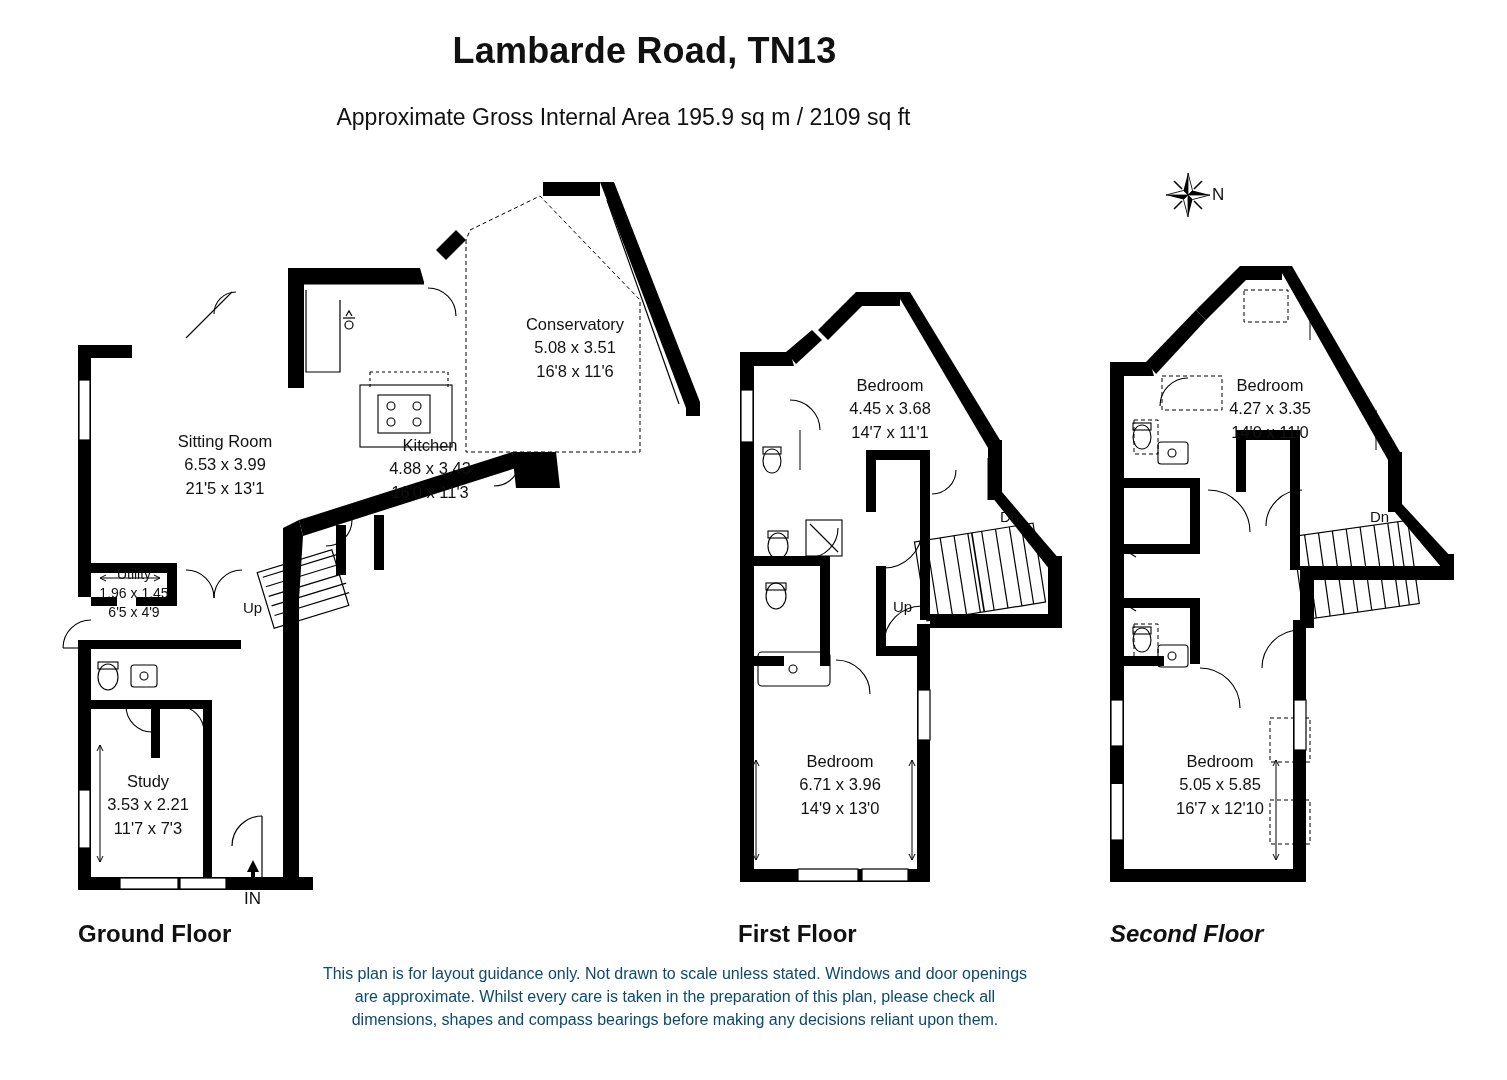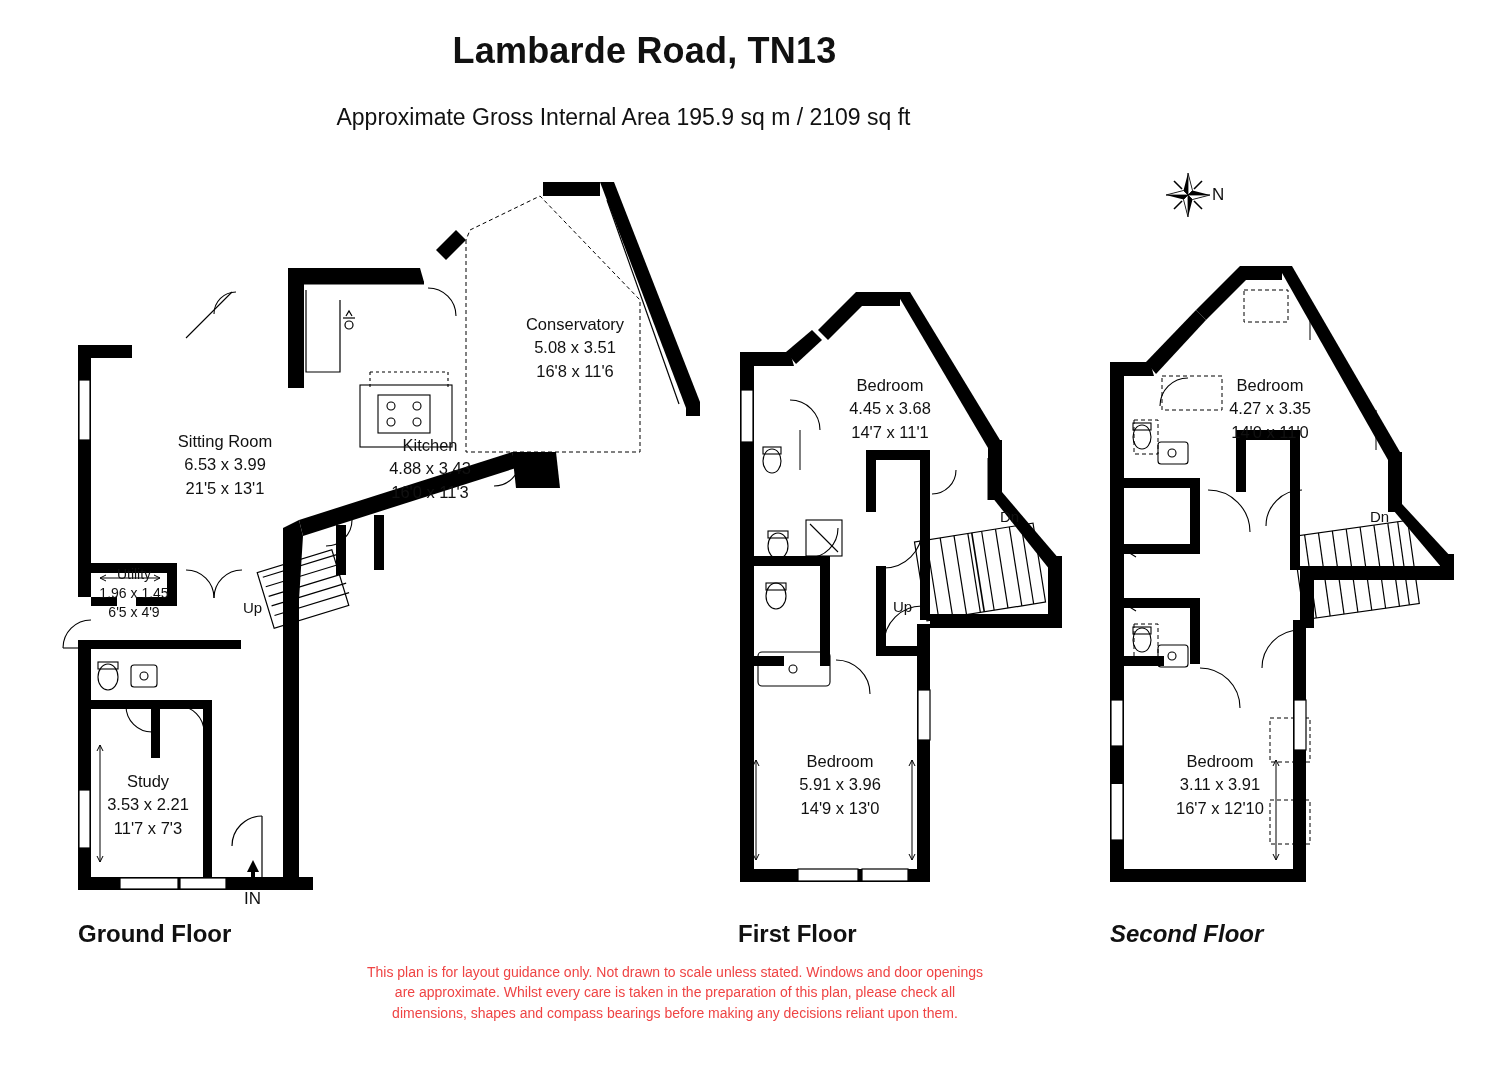--- a/index.html
+++ b/index.html
@@ -54,23 +54,23 @@
   #cap-ground { left: 78px; top: 920px; }
   #cap-first  { left: 738px; top: 920px; }
   #cap-second { left: 1110px; top: 920px; font-style: italic; }
   
   .disclaimer {
     position: absolute;
     top: 962px;
     left: 0;
     width: 1350px;
     text-align: center;
-    font-size: 14px;
+    font-size: 16px;
     line-height: 1.45;
-    color: #ef4444;
+    color: #0c4a6e;
   }
   
   .room {
     position: absolute;
     text-align: center;
     font-size: 16.5px;
     line-height: 1.42;
     white-space: nowrap;
   }
   .room .rname { display: block; }
@@ -497,33 +497,33 @@
   </div>
 
   <div class="room" style="left:810px; top:374px; width:160px;">
     <span class="rname">Bedroom</span>
     <span class="rdim">4.45 x 3.68</span>
     <span class="rdim">14'7 x 11'1</span>
   </div>
 
   <div class="room" style="left:760px; top:750px; width:160px;">
     <span class="rname">Bedroom</span>
-    <span class="rdim">5.91 x 3.96</span>
+    <span class="rdim">6.71 x 3.96</span>
     <span class="rdim">14'9 x 13'0</span>
   </div>
 
   <div class="room" style="left:1185px; top:374px; width:170px;">
     <span class="rname">Bedroom</span>
     <span class="rdim">4.27 x 3.35</span>
     <span class="rdim">14'0 x 11'0</span>
   </div>
 
   <div class="room" style="left:1135px; top:750px; width:170px;">
     <span class="rname">Bedroom</span>
-    <span class="rdim">3.11 x 3.91</span>
+    <span class="rdim">5.05 x 5.85</span>
     <span class="rdim">16'7 x 12'10</span>
   </div>
 
   <div class="tag" style="left:243px; top:599px;">Up</div>
   <div class="tag" style="left:244px; top:889px; font-size:17px;">IN</div>
   <div class="tag" style="left:893px; top:598px;">Up</div>
   <div class="tag" style="left:1000px; top:508px;">Dn</div>
   <div class="tag" style="left:1370px; top:508px;">Dn</div>
 
   <div class="compass-label">N</div>

